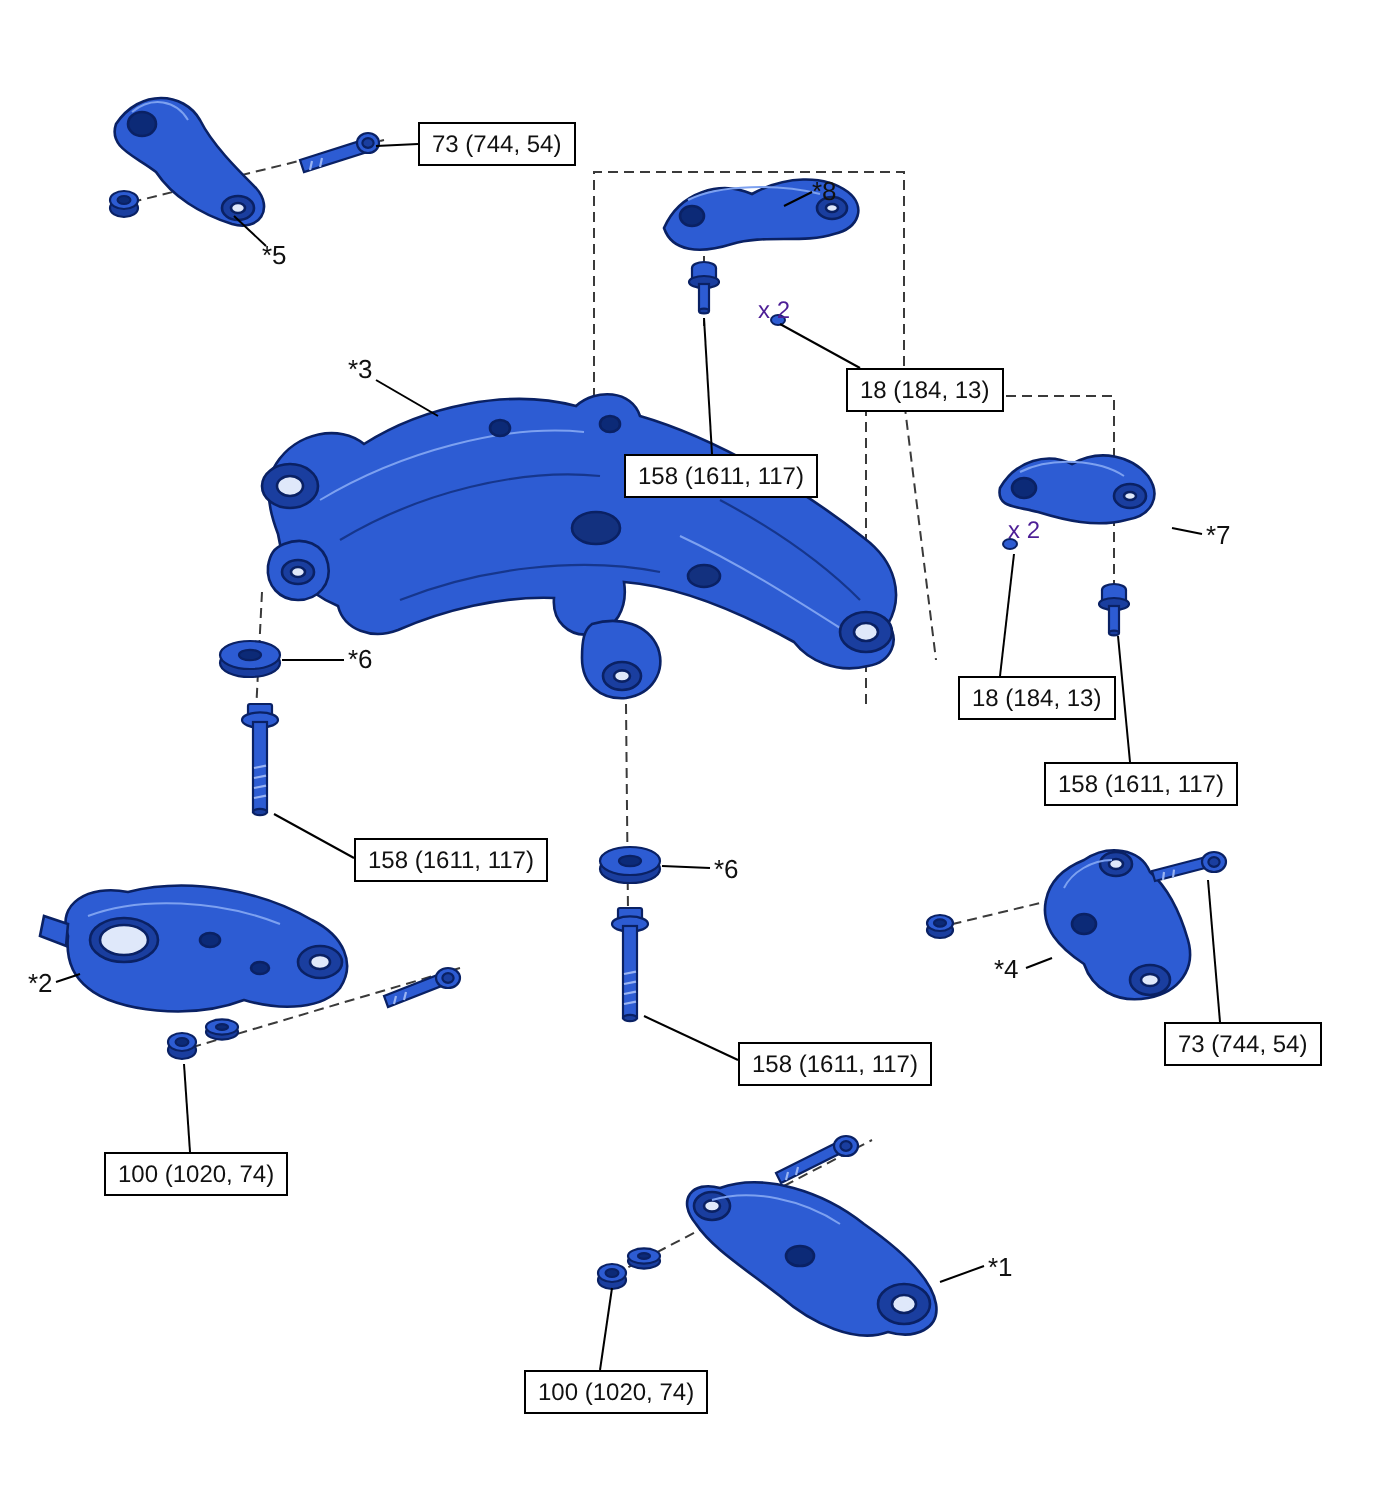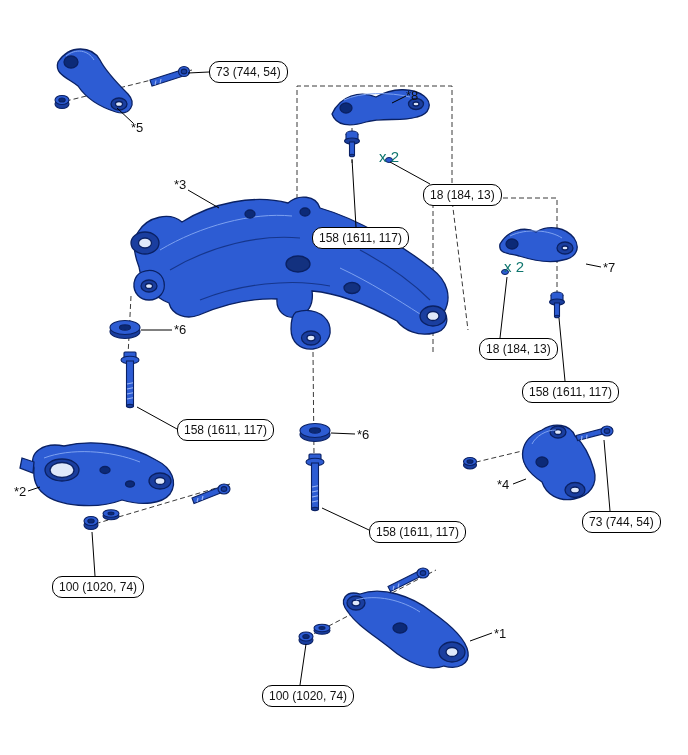--- a/index.html
+++ b/index.html
@@ -9,38 +9,38 @@
     width:688px; height:755px;
     background:#ffffff;
     font-family:"Liberation Sans", sans-serif;
     overflow:hidden;
   }
   .canvas svg { position:absolute; left:0; top:0; }
   .torque-box {
     position:absolute;
     background:#ffffff;
     border:1.4px solid #000;
-    border-radius:10px;
+    border-radius:0;
     font-size:12px;
     line-height:1;
     padding:4px 6px;
     white-space:nowrap;
     color:#111;
     text-align:center;
   }
   .part-label {
     position:absolute;
     font-size:13px;
     color:#111;
     white-space:nowrap;
   }
   .qty-label {
     position:absolute;
-    font-size:15px;
-    color:#0f766e;
+    font-size:12px;
+    color:#4c1d95;
     white-space:nowrap;
   }
 </style>
 </head>
 <body>
 
 <div class="canvas">
 
 <svg width="688" height="755" viewBox="0 0 688 755">
 

